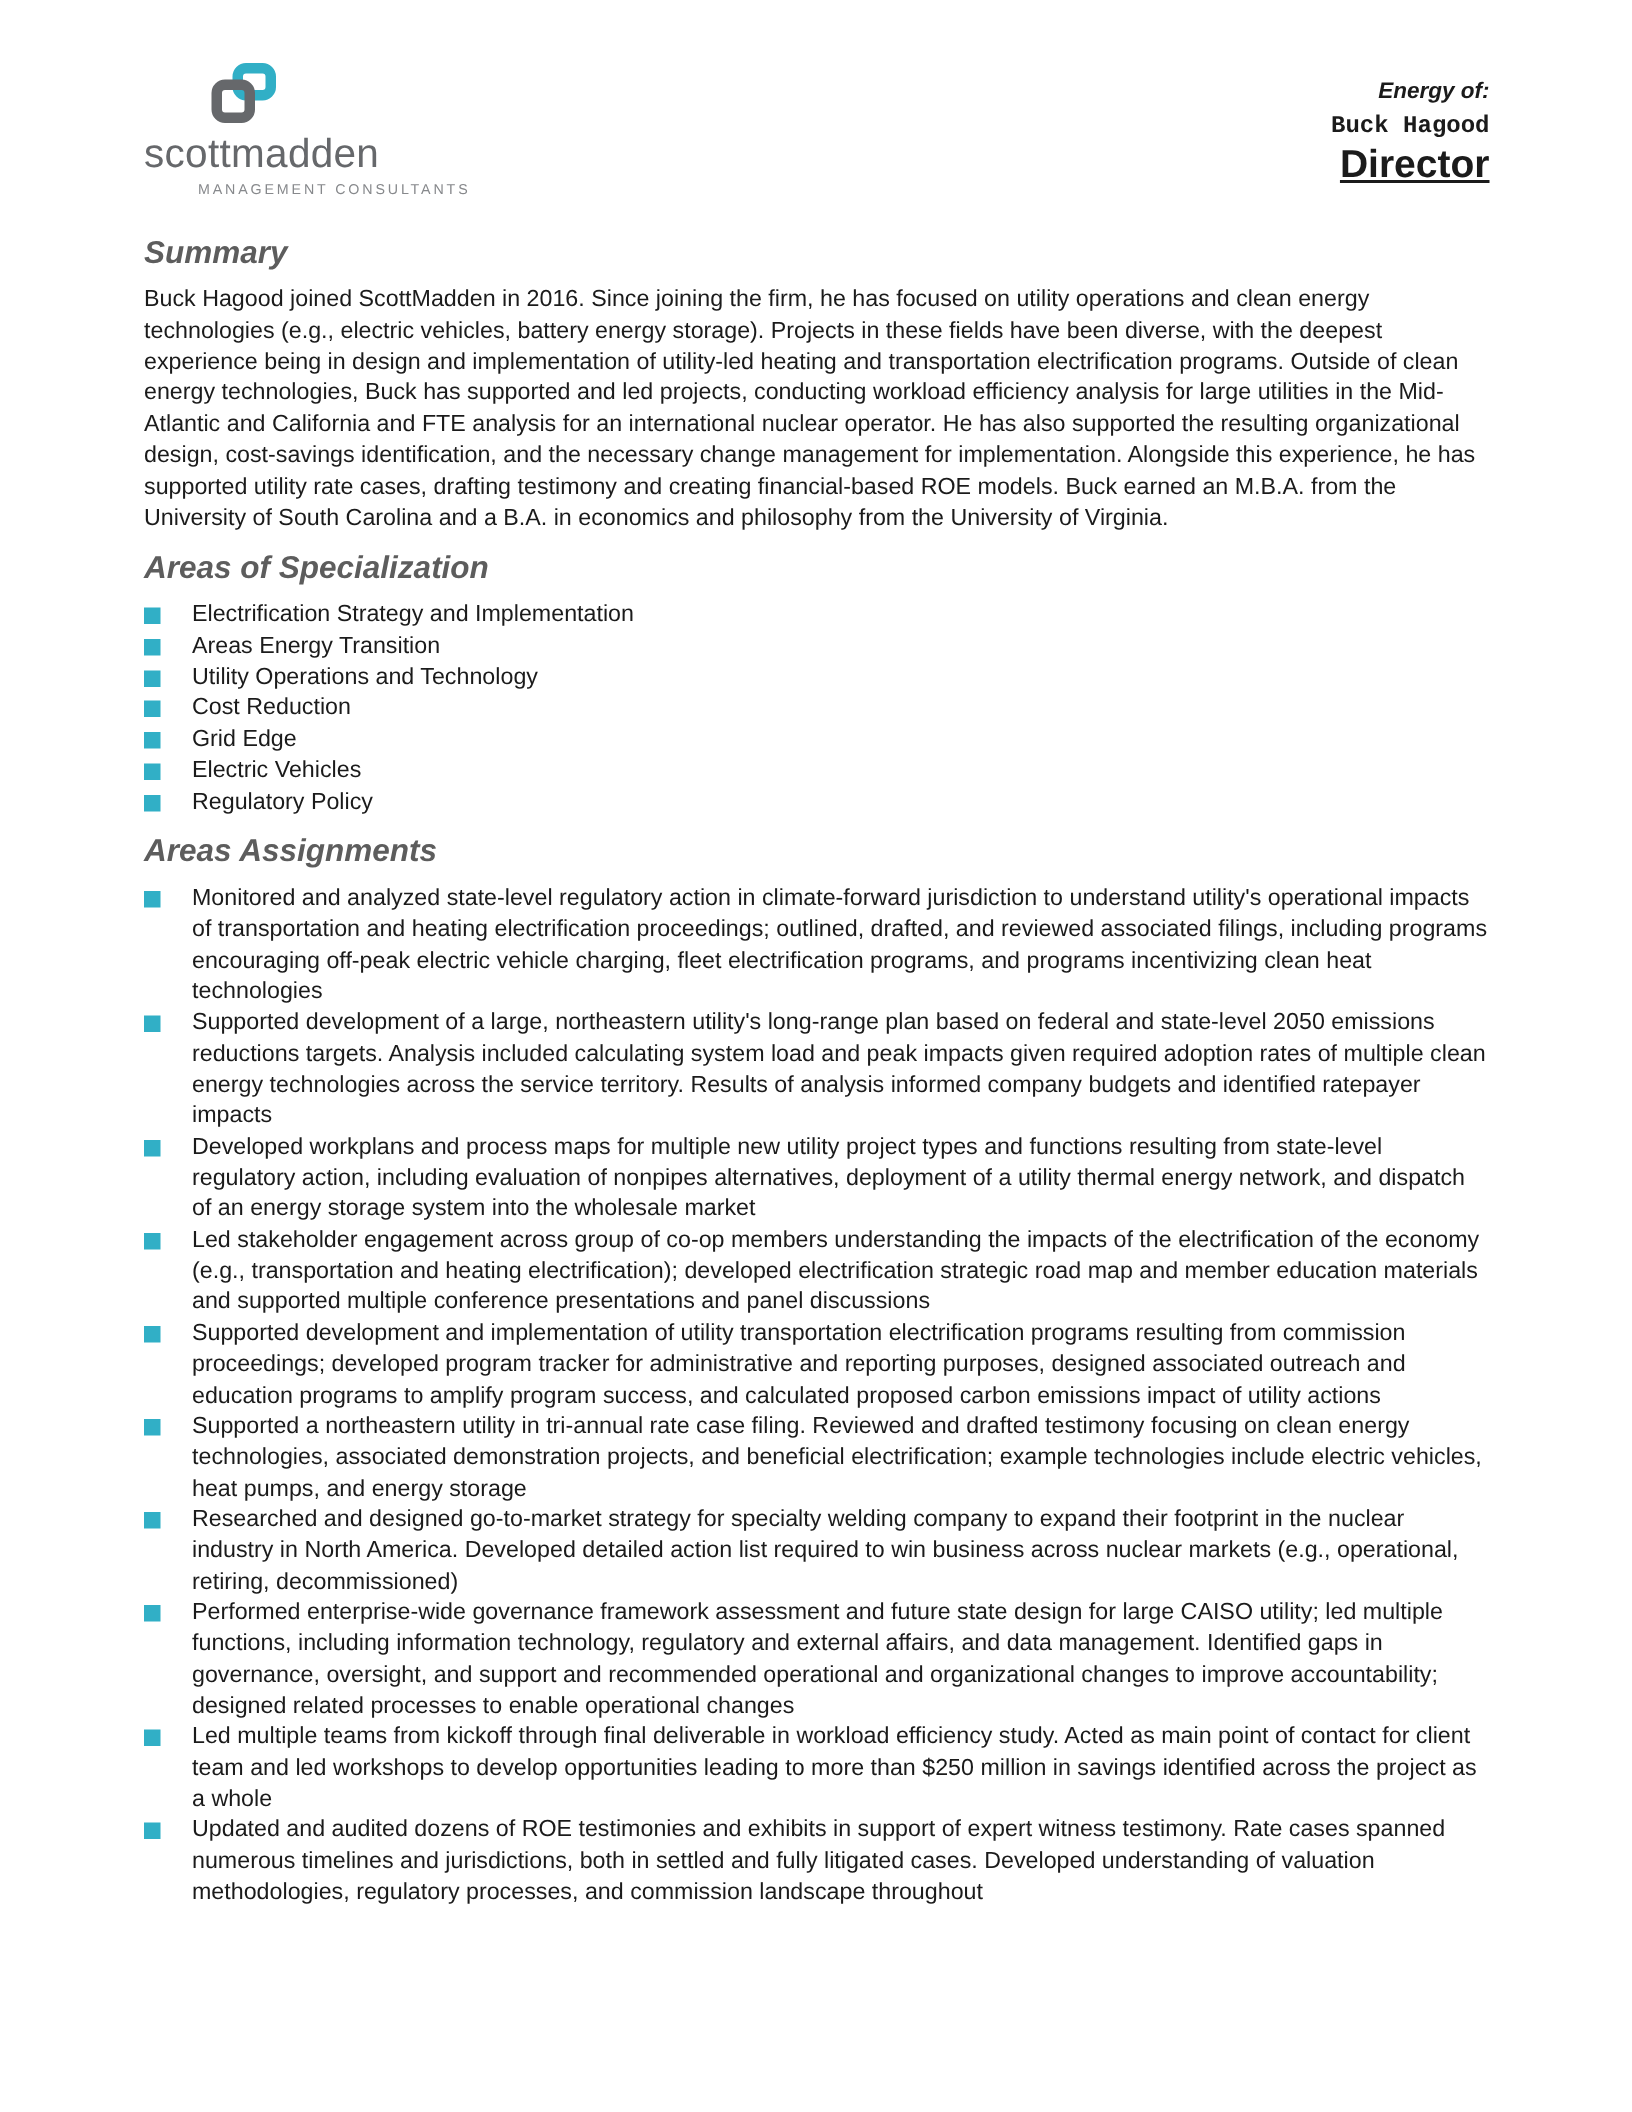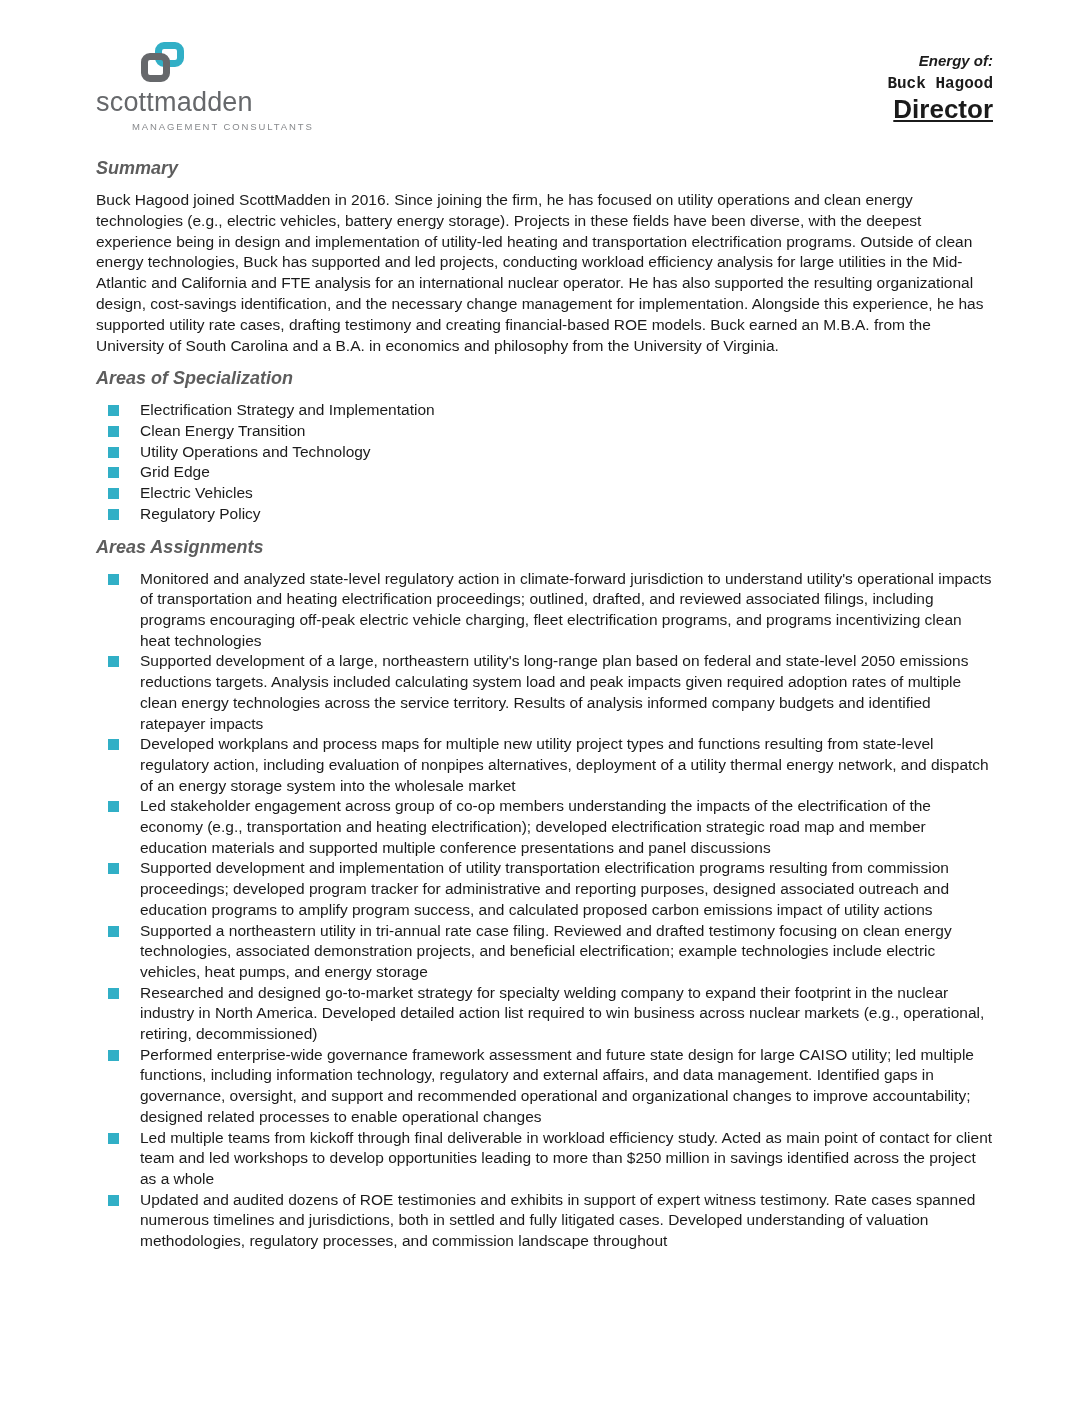--- a/index.html
+++ b/index.html
@@ -82,40 +82,39 @@
     font-size: 26px;
     line-height: 25px;
     text-decoration: underline;
   }
 
   
   .section-heading {
     color: var(--heading-gray, #5d5d5d);
     font-weight: bold;
     font-style: italic;
-    font-size: 18px;
+    font-size: 21px;
     line-height: 19px;
     margin-bottom: 12px;
   }
   .section { margin-bottom: 10px; }
   .section + .section .section-heading { margin-top: 13px; }
 
   .body-text {
     font-size: 15.5px;
     line-height: 20.8px;
   }
 
   
   .bullet-list { list-style: none; }
   .bullet-item {
     display: flex;
     align-items: flex-start;
     font-size: 15.5px;
     line-height: 20.7px;
-    margin-left: 12px;
   }
   .bullet-square {
     flex: 0 0 auto;
     width: 11px;
     height: 11px;
     background: var(--accent, #31afc6);
     margin-top: 5px;
     margin-right: 21px;
   }
   .bullet-text { flex: 1 1 auto; }
@@ -148,25 +147,29 @@
 
   <div class="section">
     <h2 class="section-heading">Areas of Specialization</h2>
     <ul class="bullet-list">
         <li class="bullet-item">
         <span class="bullet-square"></span>
         <span class="bullet-text">Electrification Strategy and Implementation</span>
       </li>
         <li class="bullet-item">
         <span class="bullet-square"></span>
-        <span class="bullet-text">Clean Energy Transition</span>
+        <span class="bullet-text">Areas Energy Transition</span>
       </li>
         <li class="bullet-item">
         <span class="bullet-square"></span>
         <span class="bullet-text">Utility Operations and Technology</span>
+      </li>
+        <li class="bullet-item">
+        <span class="bullet-square"></span>
+        <span class="bullet-text">Cost Reduction</span>
       </li>
         <li class="bullet-item">
         <span class="bullet-square"></span>
         <span class="bullet-text">Grid Edge</span>
       </li>
         <li class="bullet-item">
         <span class="bullet-square"></span>
         <span class="bullet-text">Electric Vehicles</span>
       </li>
         <li class="bullet-item">

